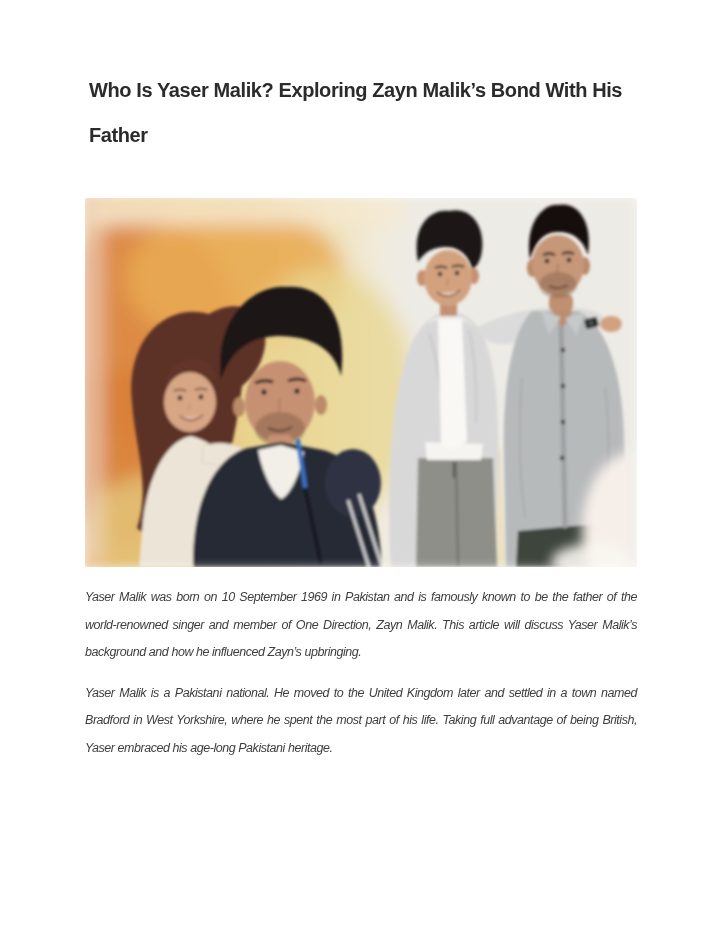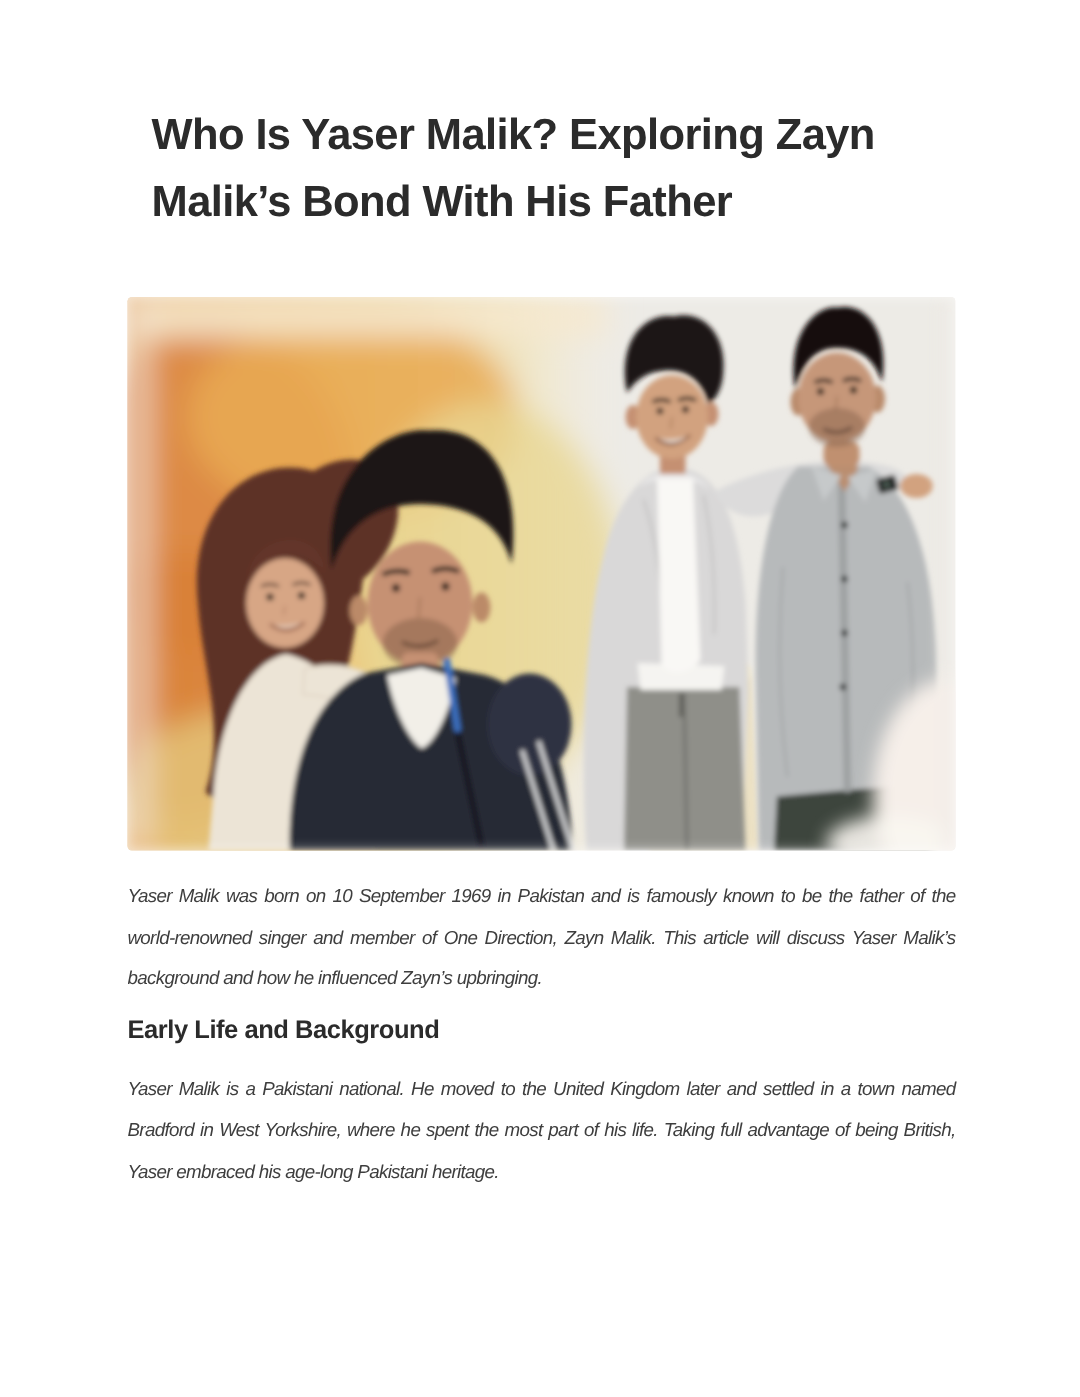--- a/index.html
+++ b/index.html
@@ -9,22 +9,22 @@
     font-family: "Liberation Sans", "DejaVu Sans", sans-serif;
     overflow: hidden;
   }
   .page {
     width: 720px; height: 931px;
     padding: 0 83px 0 85px;
     box-sizing: border-box;
     background: #ffffff;
   }
   h1.article-title {
-    margin: 68px 0 0 16px;
-    font-size: 29px;
+    margin: 68px 0 0 4px;
+    font-size: 20px;
     line-height: 45px;
     letter-spacing: -0.4px;
     font-weight: 700;
     color: #2b2b2b;
   }
   figure.hero {
     margin: 40px 0 0 0;
     width: 552px; height: 369px;
     padding: 0;
   }
@@ -207,17 +207,16 @@
           <rect x="544" y="0" width="8" height="369" fill="#f0ece7" opacity="0.8"></rect>
         </g>
 
         <rect x="-4" y="-4" width="560" height="377" fill="none" stroke="#ffffff" stroke-width="10" opacity="0.5" filter="url(#blurEdge)"></rect>
       </g>
     </svg>
   </figure>
 
   <p class="body-text">Yaser Malik was born on 10 September 1969 in Pakistan and is famously known to be the father of the world-renowned singer and member of One Direction, Zayn Malik. This article will discuss Yaser Malik’s background and how he influenced Zayn’s upbringing.</p>
 
-  <h2 class="section-heading">Early Life and Background</h2>
 
   <p class="body-text second">Yaser Malik is a Pakistani national. He moved to the United Kingdom later and settled in a town named Bradford in West Yorkshire, where he spent the most part of his life. Taking full advantage of being British, Yaser embraced his age-long Pakistani heritage.</p>
 
 </div>
 
 </body></html>

